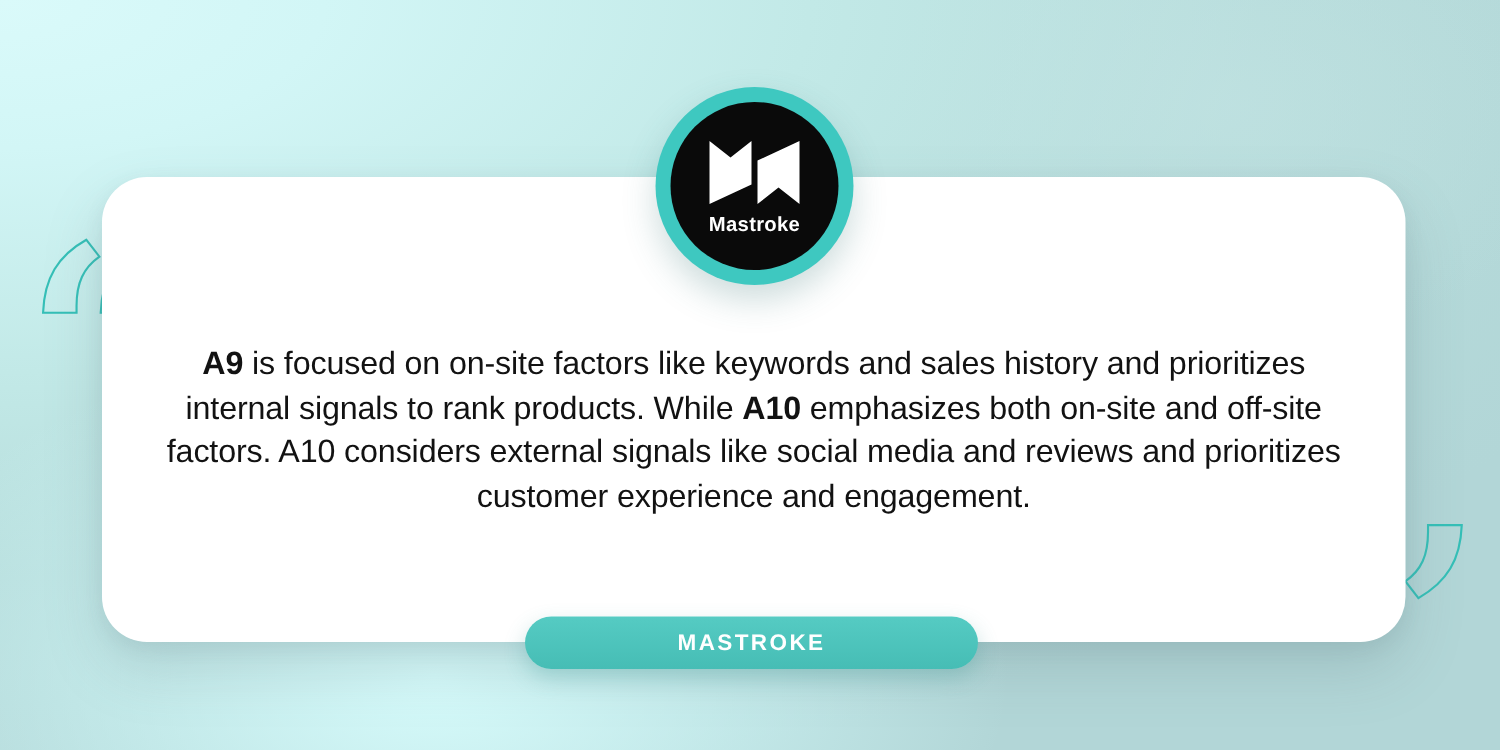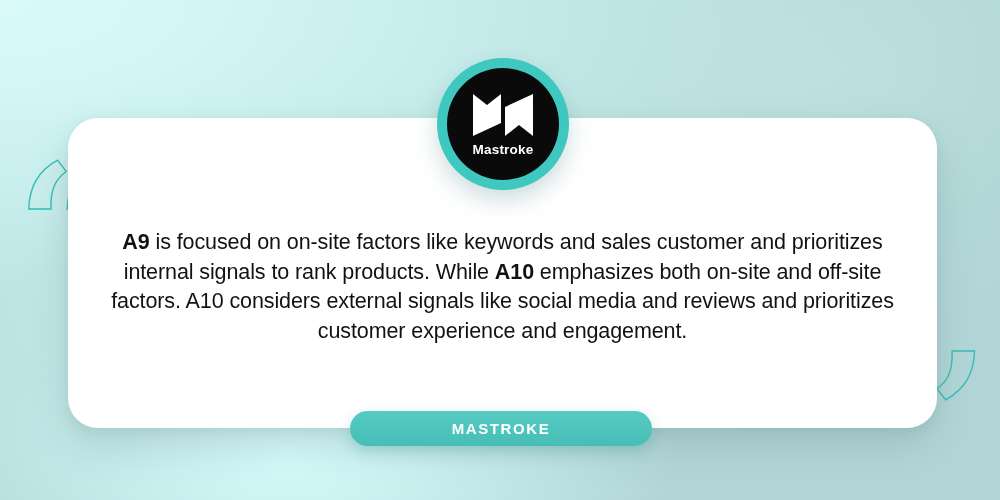--- a/index.html
+++ b/index.html
@@ -170,15 +170,15 @@
 <div id="logo-badge">
   <div id="logo-inner">
     <svg id="logo-mark" width="64" height="46" viewBox="0 0 64 46" aria-hidden="true">
       <polygon points="2,2 16,13 30,2 30,31 2,44" fill="#ffffff"></polygon>
       <polygon points="62,44 48,33 34,44 34,15 62,2" fill="#ffffff"></polygon>
     </svg>
     <span id="logo-wordmark">Mastroke</span>
   </div>
 </div>
 
-<p id="quote-text"><b>A9</b><span> is focused on on-site factors like keywords and sales customer and prioritizes internal signals to rank products. While </span><b>A10</b><span> emphasizes both on-site and off-site factors. A10 considers external signals like social media and reviews and prioritizes customer experience and engagement.</span></p>
+<p id="quote-text"><b>A9</b><span> is focused on on-site factors like keywords and sales history and prioritizes internal signals to rank products. While </span><b>A10</b><span> emphasizes both on-site and off-site factors. A10 considers external signals like social media and reviews and prioritizes customer experience and engagement.</span></p>
 
 <button id="cta-button">MASTROKE</button>
 
 </body></html>

